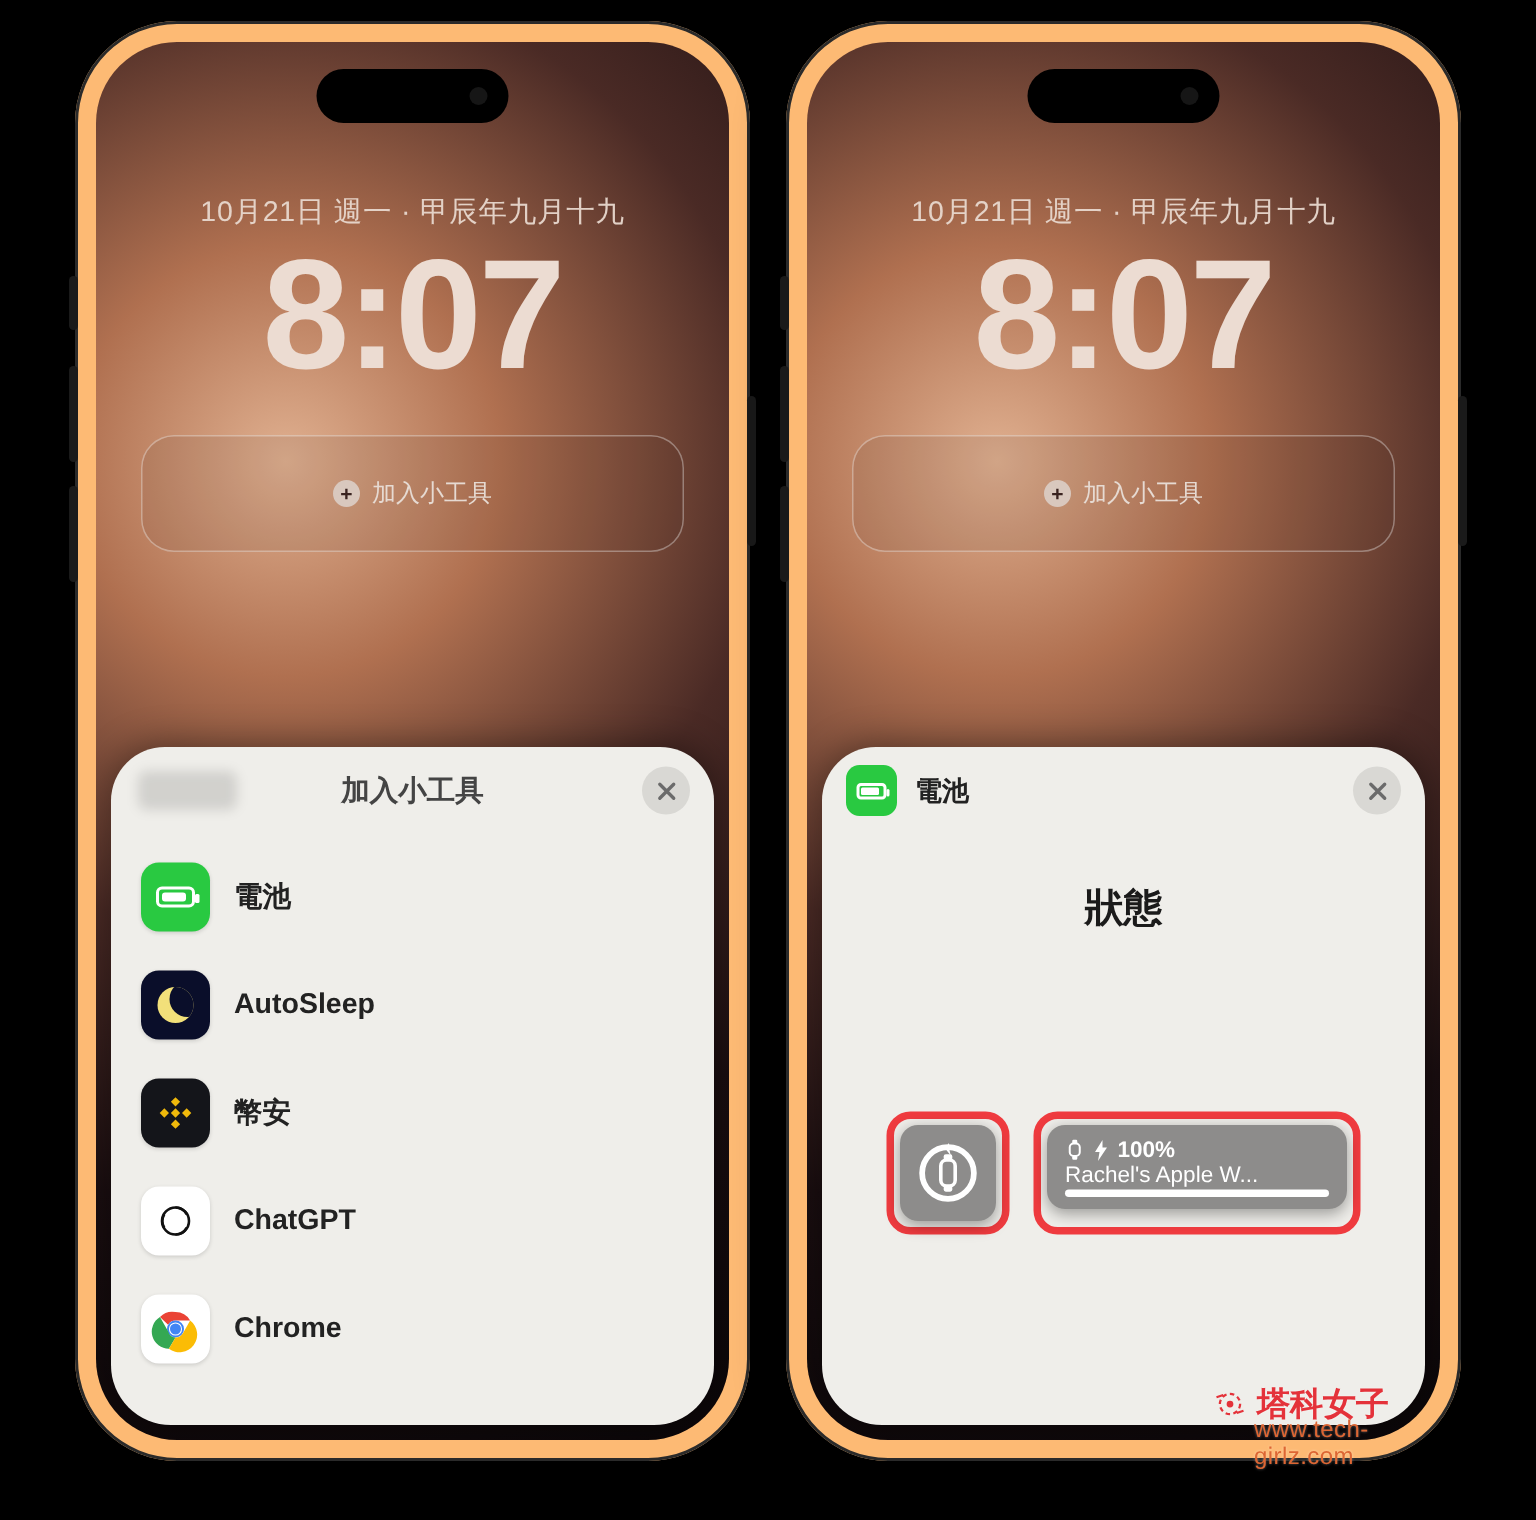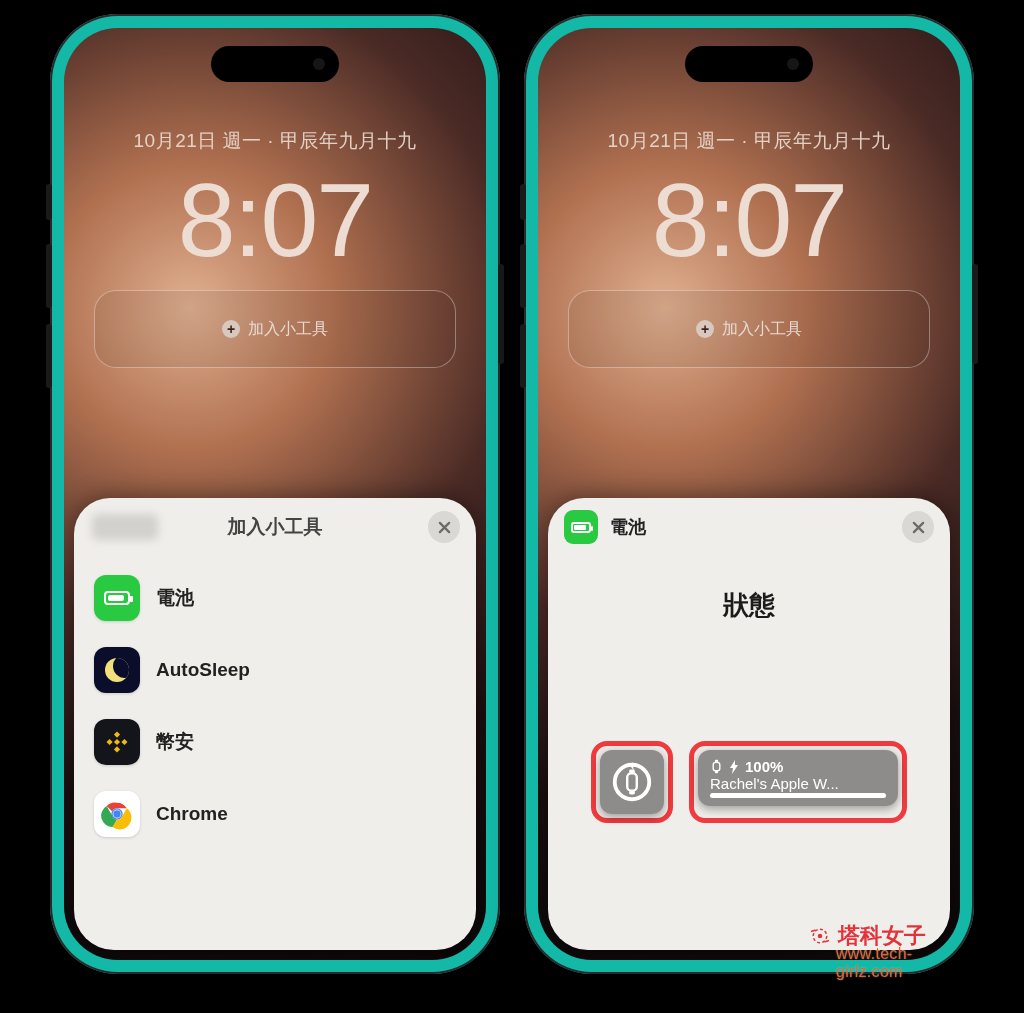--- a/index.html
+++ b/index.html
@@ -7,21 +7,21 @@
     background: #000;
     width: 1024px;
     height: 1013px;
     position: relative;
     font-family: -apple-system, "SF Pro Display", "Helvetica Neue", Arial, sans-serif;
     overflow: hidden;
   }
   .phones { display: flex; justify-content: center; align-items: flex-start; gap: 24px; padding-top: 14px; }
   .phone-frame {
     width: 450px; height: 960px;
-    background: #14b8a6;
+    background: #fdba74;
     border-radius: 68px;
     padding: 14px;
     position: relative;
     box-shadow: inset 0 0 0 2px #2a2a2a, 0 4px 30px rgba(0,0,0,.8);
   }
   .side-btn { position: absolute; background:#1a1a1a; border-radius:3px; }
   .side-left-1 { left:-4px; top:170px; width:6px; height:36px; }
   .side-left-2 { left:-4px; top:230px; width:6px; height:64px; }
   .side-left-3 { left:-4px; top:310px; width:6px; height:64px; }
   .side-right  { right:-4px; top:250px; width:6px; height:100px; }
@@ -36,21 +36,21 @@
     position: absolute; top: 18px; left: 50%; transform: translateX(-50%);
     width: 128px; height: 36px; background:#000; border-radius: 20px;
     z-index: 50;
   }
   .dynamic-island::after{
     content:''; position:absolute; right:14px; top:50%; transform:translateY(-50%);
     width:12px; height:12px; background:#161616; border-radius:50%;
   }
   .ls-top { position:absolute; top:100px; left:0; right:0; text-align:center; color:#e8d8ce; }
   .ls-date { font-size:19px; font-weight:500; letter-spacing:.5px; opacity:.95; }
-  .ls-time { font-size:104px; font-weight:400; line-height:1; margin-top:14px; letter-spacing:-2px; color:#ecdcd2; }
+  .ls-time { font-size:104px; font-weight:700; line-height:1; margin-top:4px; letter-spacing:-2px; color:#ecdcd2; }
   .add-widget-box {
     position:absolute; top:262px; left:30px; right:30px;
     height:78px; border:1.5px solid rgba(255,255,255,.35); border-radius:22px;
     display:flex; align-items:center; justify-content:center;
     color:#e6dad2; font-size:16px; font-weight:500;
     background: rgba(40,25,22,.08);
   }
   .plus-circ{
     width:18px; height:18px; border-radius:50%;
     background:#d9c8be; color:#3a2320; font-size:14px; line-height:18px; text-align:center;
@@ -198,20 +198,31 @@
                     <rect x="13.5" y="5" width="5" height="5" transform="rotate(45 16 7.5)"></rect>
                     <rect x="13.5" y="22" width="5" height="5" transform="rotate(45 16 24.5)"></rect>
                     <rect x="5" y="13.5" width="5" height="5" transform="rotate(45 7.5 16)"></rect>
                     <rect x="22" y="13.5" width="5" height="5" transform="rotate(45 24.5 16)"></rect>
                   </g>
                 </svg>
             </div>
             <div class="app-label">幣安</div>
           </div>
 
+          <div class="row">
+            <div class="app-icon ic-chatgpt">
+              <svg viewBox="0 0 40 40">
+                  <g fill="none" stroke="#111" stroke-width="2.3">
+                    <circle cx="20" cy="20" r="12"></circle>
+                    <path d="M20 8 a12 12 0 0 1 10 6 M30 26 a12 12 0 0 1 -10 6 M10 14 a12 12 0 0 0 -0 12"></path>
+                  </g>
+                </svg>
+            </div>
+            <div class="app-label">ChatGPT</div>
+          </div>
 
           <div class="row">
             <div class="app-icon ic-chrome">
               <svg viewBox="0 0 48 48">
                   <circle cx="24" cy="24" r="20" fill="#fff"></circle>
                   <path fill="#ea4335" d="M24 8a16 16 0 0 1 13.8 8H24a8 8 0 0 0-7 4.1L9.4 12.8A16 16 0 0 1 24 8z"></path>
                   <path fill="#4285f4" d="M24 16a8 8 0 1 1 0 16 8 8 0 0 1 0-16z"></path>
                   <circle cx="24" cy="24" r="6.2" fill="#fff"></circle>
                   <circle cx="24" cy="24" r="5.2" fill="#4285f4"></circle>
                   <path fill="#34a853" d="M9.4 12.8 17 26a8 8 0 0 0 7 6l-6.2 10.5A16 16 0 0 1 9.4 12.8z"></path>

